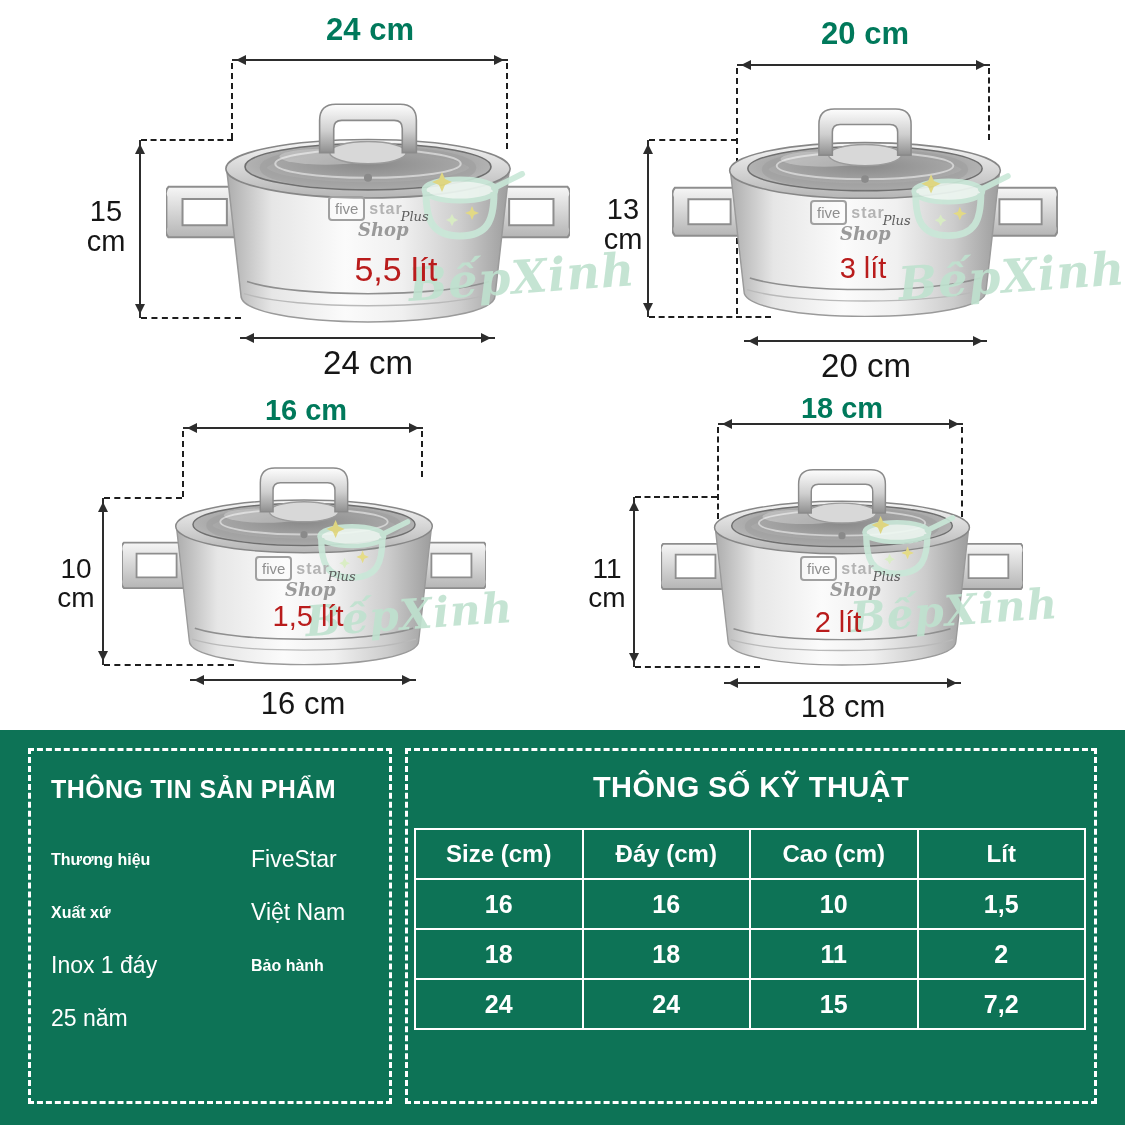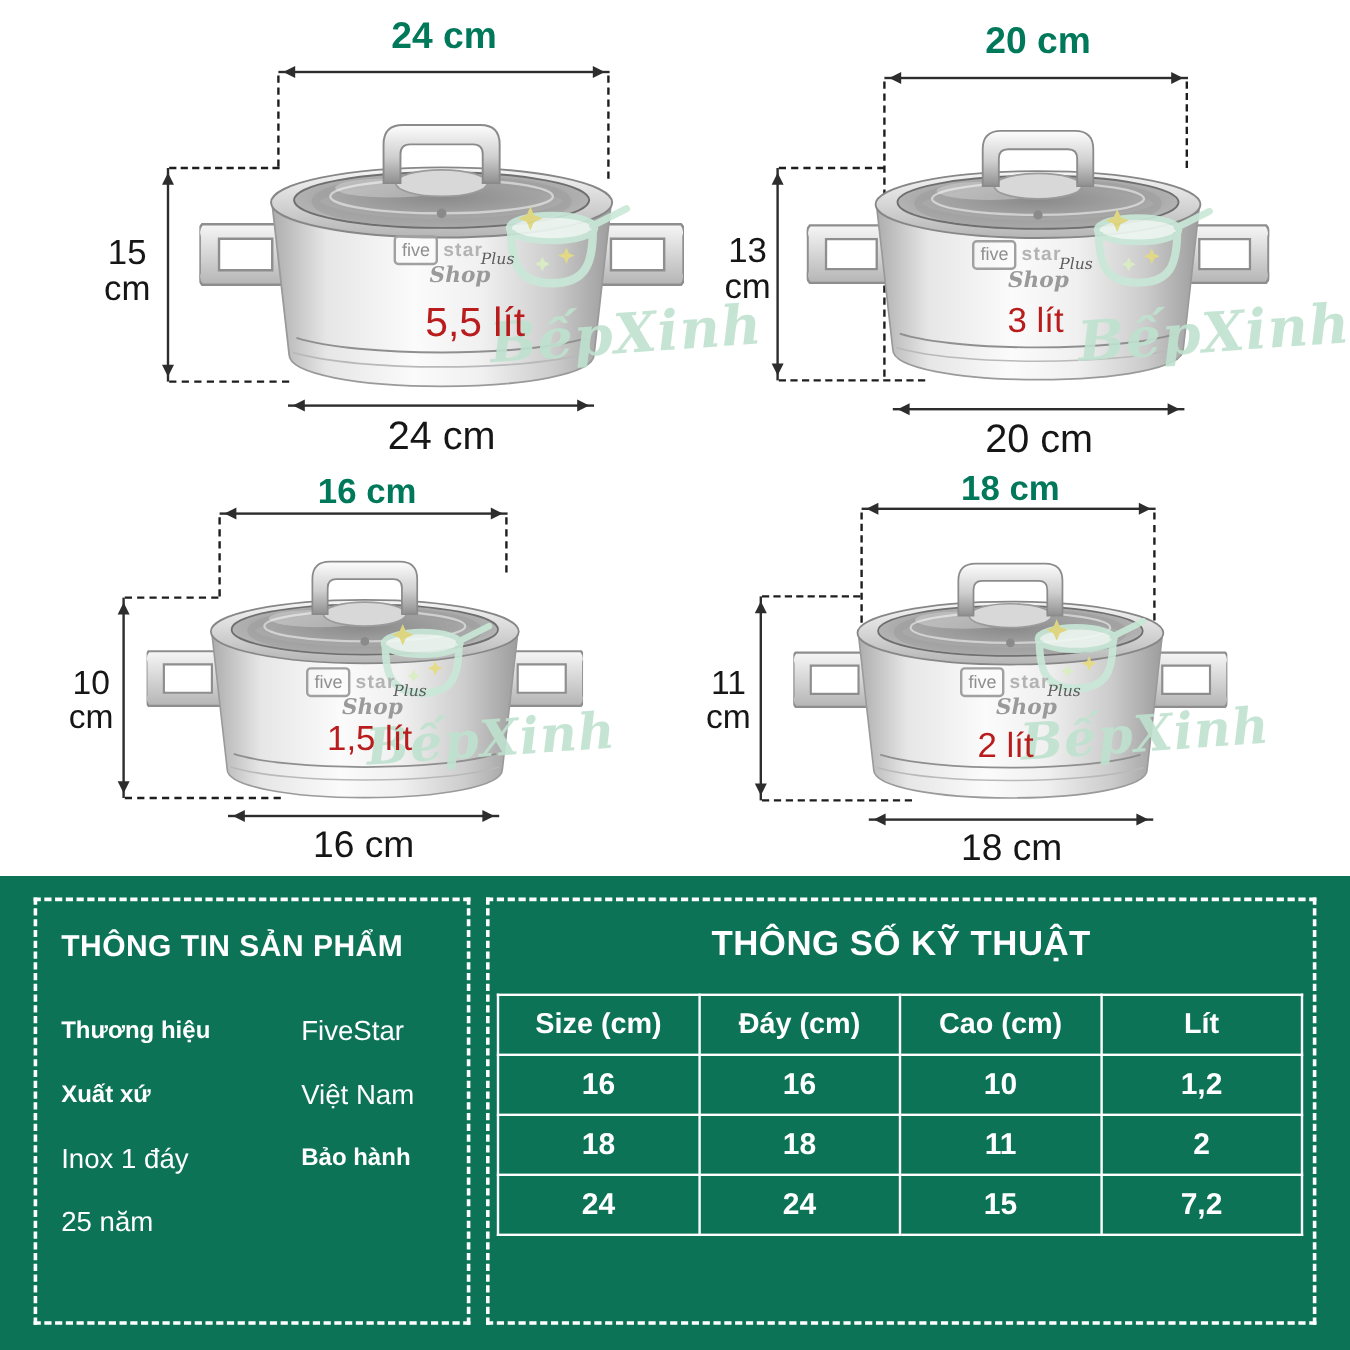--- a/index.html
+++ b/index.html
@@ -43,21 +43,21 @@
   .wm-text{font-family:"DejaVu Serif",serif;font-style:italic;font-weight:700;
            color:#bfe2cf;font-size:46px;letter-spacing:1px;transform:rotate(-4deg);margin-top:-6px;}
   .wm.small .wm-text{font-size:42px;}
 
   
   .band{position:absolute;left:0;top:730px;width:1125px;height:395px;background:#0D7356;}
   .panel{position:absolute;border:3px dashed #ffffff;box-sizing:border-box;color:#fff;}
   .panel-info{left:28px;top:18px;width:364px;height:356px;padding:24px 0 0 20px;}
   .panel-title{font-weight:700;font-size:25px;letter-spacing:.4px;color:#fff;}
   .info-grid{display:grid;grid-template-columns:200px auto;row-gap:26px;margin-top:42px;align-items:center;}
-  .info-label{font-weight:700;font-size:20px;}
+  .info-label{font-weight:700;font-size:16px;}
   .info-value{font-weight:400;font-size:23px;}
   .panel-specs{left:405px;top:18px;width:692px;height:356px;}
   .specs-title{text-align:center;font-size:29px;margin-top:20px;}
   .specs-table{border-collapse:collapse;margin:24px 0 0 6px;width:672px;table-layout:fixed;}
   .specs-table th,.specs-table td{border:2px solid #ffffff;height:48px;text-align:center;
       color:#fff;padding:0;}
   .specs-table th{font-weight:700;font-size:24px;}
   .specs-table td{font-weight:700;font-size:25px;}
 </style>
 </head>
@@ -266,21 +266,21 @@
             <th>Đáy (cm)</th>
             <th>Cao (cm)</th>
             <th>Lít</th>
           </tr>
         </thead>
         <tbody>
           <tr>
             <td>16</td>
             <td>16</td>
             <td>10</td>
-            <td>1,2</td>
+            <td>1,5</td>
           </tr>
           <tr>
             <td>18</td>
             <td>18</td>
             <td>11</td>
             <td>2</td>
           </tr>
           <tr>
             <td>24</td>
             <td>24</td>

